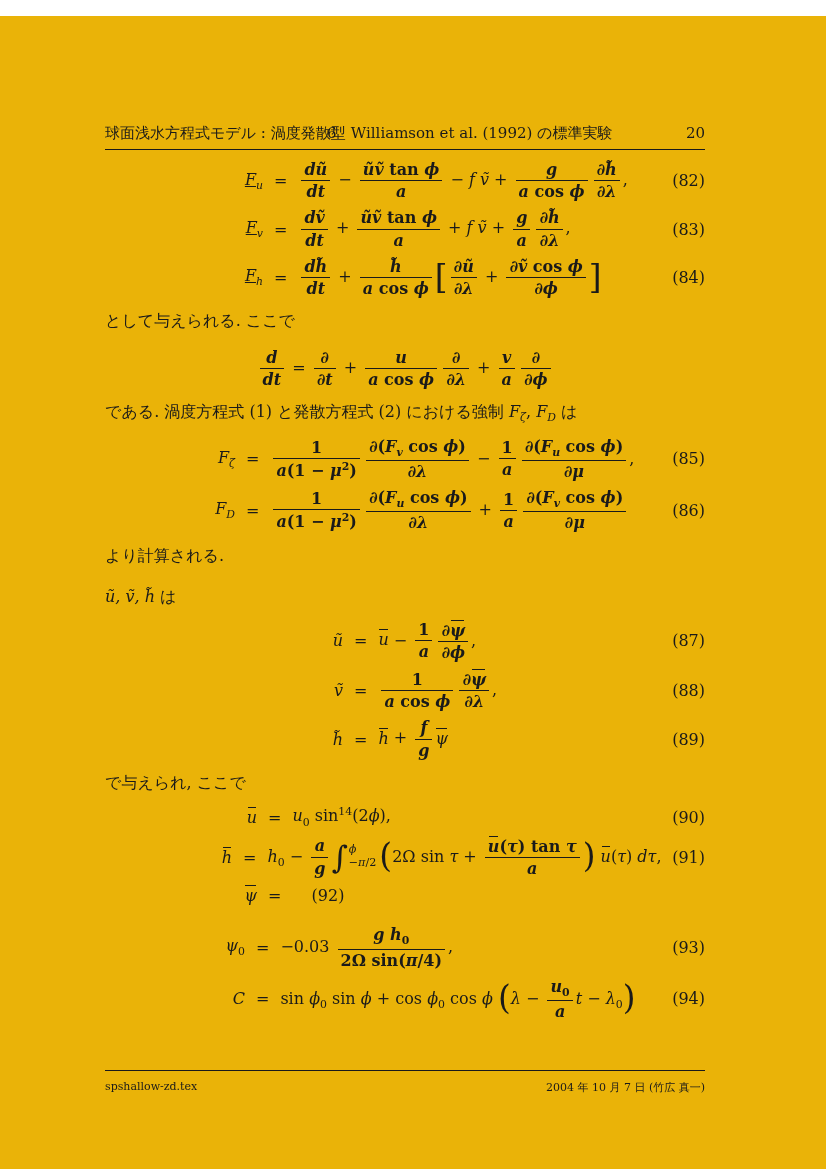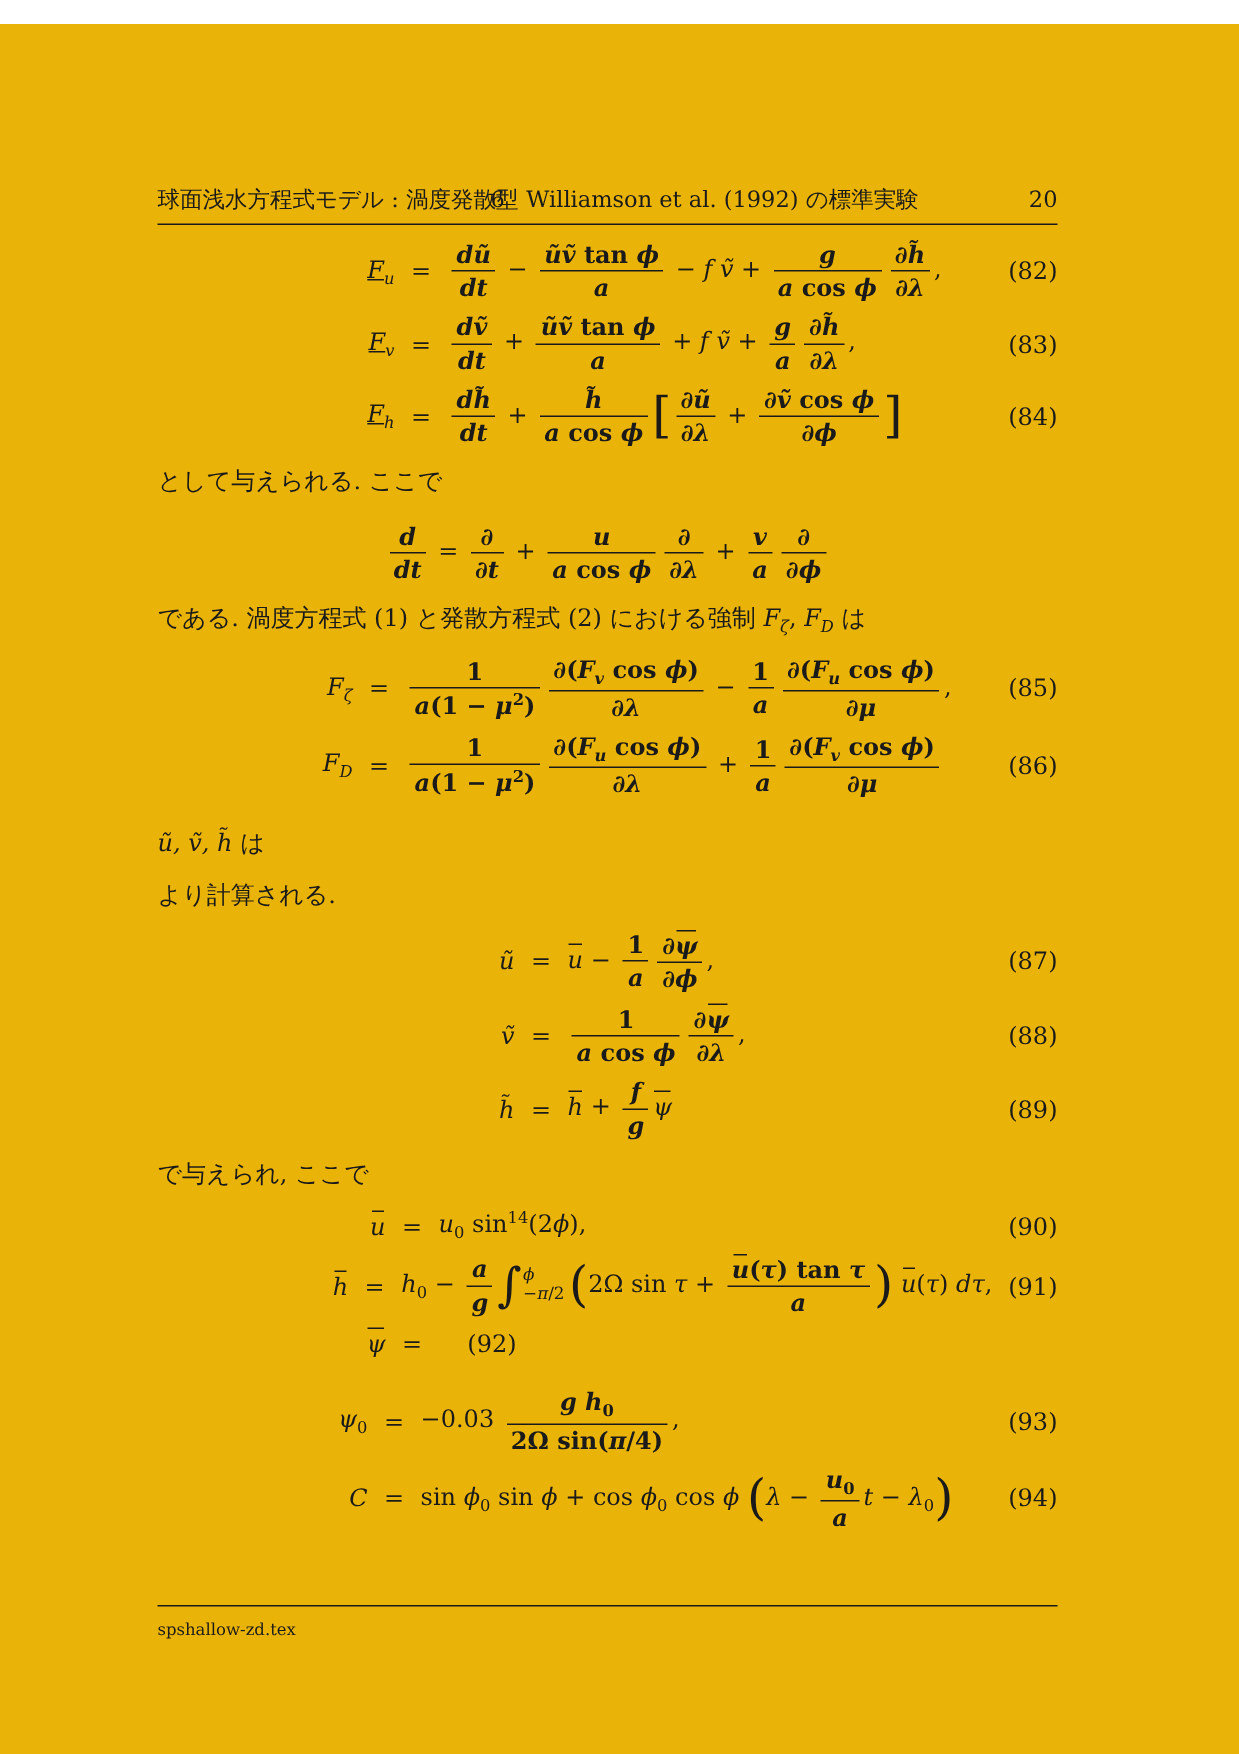--- a/index.html
+++ b/index.html
@@ -97,23 +97,23 @@
       <span class="eq-n">(85)</span>
     </div>
     <div class="eqrow">
       <span class="eq-l math"><i>F</i><sub><i>D</i></sub></span>
       <span class="eq-m math">=</span>
       <span class="eq-r math"><span class="frac"><span class="num">1</span><span class="den"><i>a</i>(1 − <i>μ</i><sup>2</sup>)</span></span><span class="frac"><span class="num"><i>∂</i>(<i>F</i><sub><i>u</i></sub> cos <i>ϕ</i>)</span><span class="den"><i>∂λ</i></span></span> + <span class="frac"><span class="num">1</span><span class="den"><i>a</i></span></span><span class="frac"><span class="num"><i>∂</i>(<i>F</i><sub><i>v</i></sub> cos <i>ϕ</i>)</span><span class="den"><i>∂μ</i></span></span></span>
       <span class="eq-n">(86)</span>
     </div>
   </div>
 
+  <p class="para p-mid">より計算される.</p>
+
   <p class="para p-solo"><i>ũ, ṽ, h̃</i> は</p>
-
-  <p class="para p-mid">より計算される.</p>
 
   <div class="eqblock b3">
     <div class="eqrow">
       <span class="eq-l math"><i>ũ</i></span>
       <span class="eq-m math">=</span>
       <span class="eq-r math"><span class="ov"><i>u</i></span> − <span class="frac"><span class="num">1</span><span class="den"><i>a</i></span></span><span class="frac"><span class="num"><i>∂</i><span class="ov"><i>ψ</i></span></span><span class="den"><i>∂ϕ</i></span></span>,</span>
       <span class="eq-n">(87)</span>
     </div>
     <div class="eqrow">
       <span class="eq-l math"><i>ṽ</i></span>
@@ -166,16 +166,17 @@
       <span class="eq-m math">=</span>
       <span class="eq-r math">sin <i>ϕ</i><sub>0</sub> sin <i>ϕ</i> + cos <i>ϕ</i><sub>0</sub> cos <i>ϕ</i> <span class="bigp">(</span><i>λ</i> − <span class="frac"><span class="num"><i>u</i><sub>0</sub></span><span class="den"><i>a</i></span></span><i>t</i> − <i>λ</i><sub>0</sub><span class="bigp">)</span></span>
       <span class="eq-n">(94)</span>
     </div>
   </div>
 
   <div class="footer">
     <div class="frule"></div>
     <div class="f-row">
       <span>spshallow-zd.tex</span>
+      <span>2004 年 10 月 7 日 (竹広 真一)</span>
     </div>
   </div>
 
 </div>
 
 </body></html>

